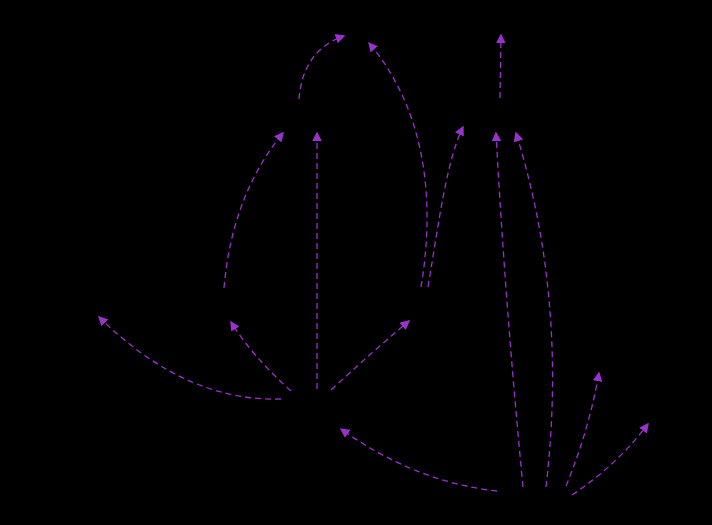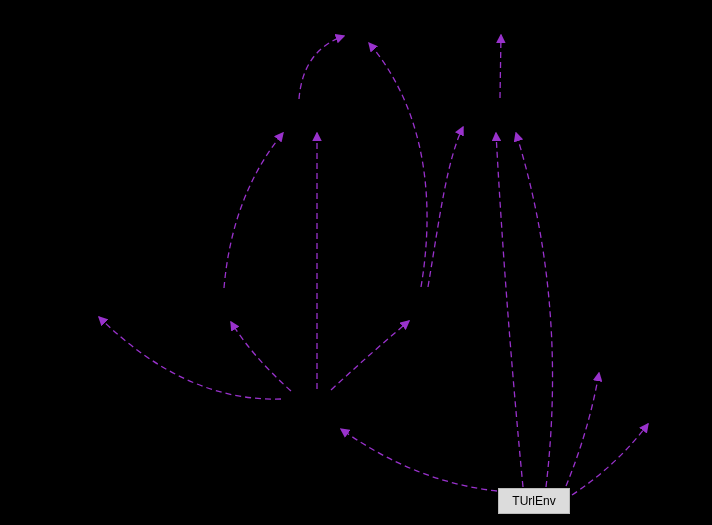--- a/index.html
+++ b/index.html
@@ -74,16 +74,13 @@
         <path d="M546,487 Q568,300 516,133" class="edge" marker-end="url(#arrowhead)"></path>
         <path d="M291,391 Q252,356 231,322" class="edge" marker-end="url(#arrowhead)"></path>
         <path d="M331,390 Q372,352 409,321" class="edge" marker-end="url(#arrowhead)"></path>
         <path d="M281,399 Q185,402 99,317" class="edge" marker-end="url(#arrowhead)"></path>
         <path d="M497,491 Q415,482 341,429" class="edge" marker-end="url(#arrowhead)"></path>
         <path d="M566,486 Q589,430 599,373" class="edge" marker-end="url(#arrowhead)"></path>
         <path d="M572,495 Q617,465 648,424" class="edge" marker-end="url(#arrowhead)"></path>
       </g>
   </svg>
 
-  <div class="node" id="node-turlenv" style="left: 498px; top: 488px; width: 72px; height: 26px;">
-    <span>TUrlEnv</span>
-  </div>
 </div>
 
 </body></html>

